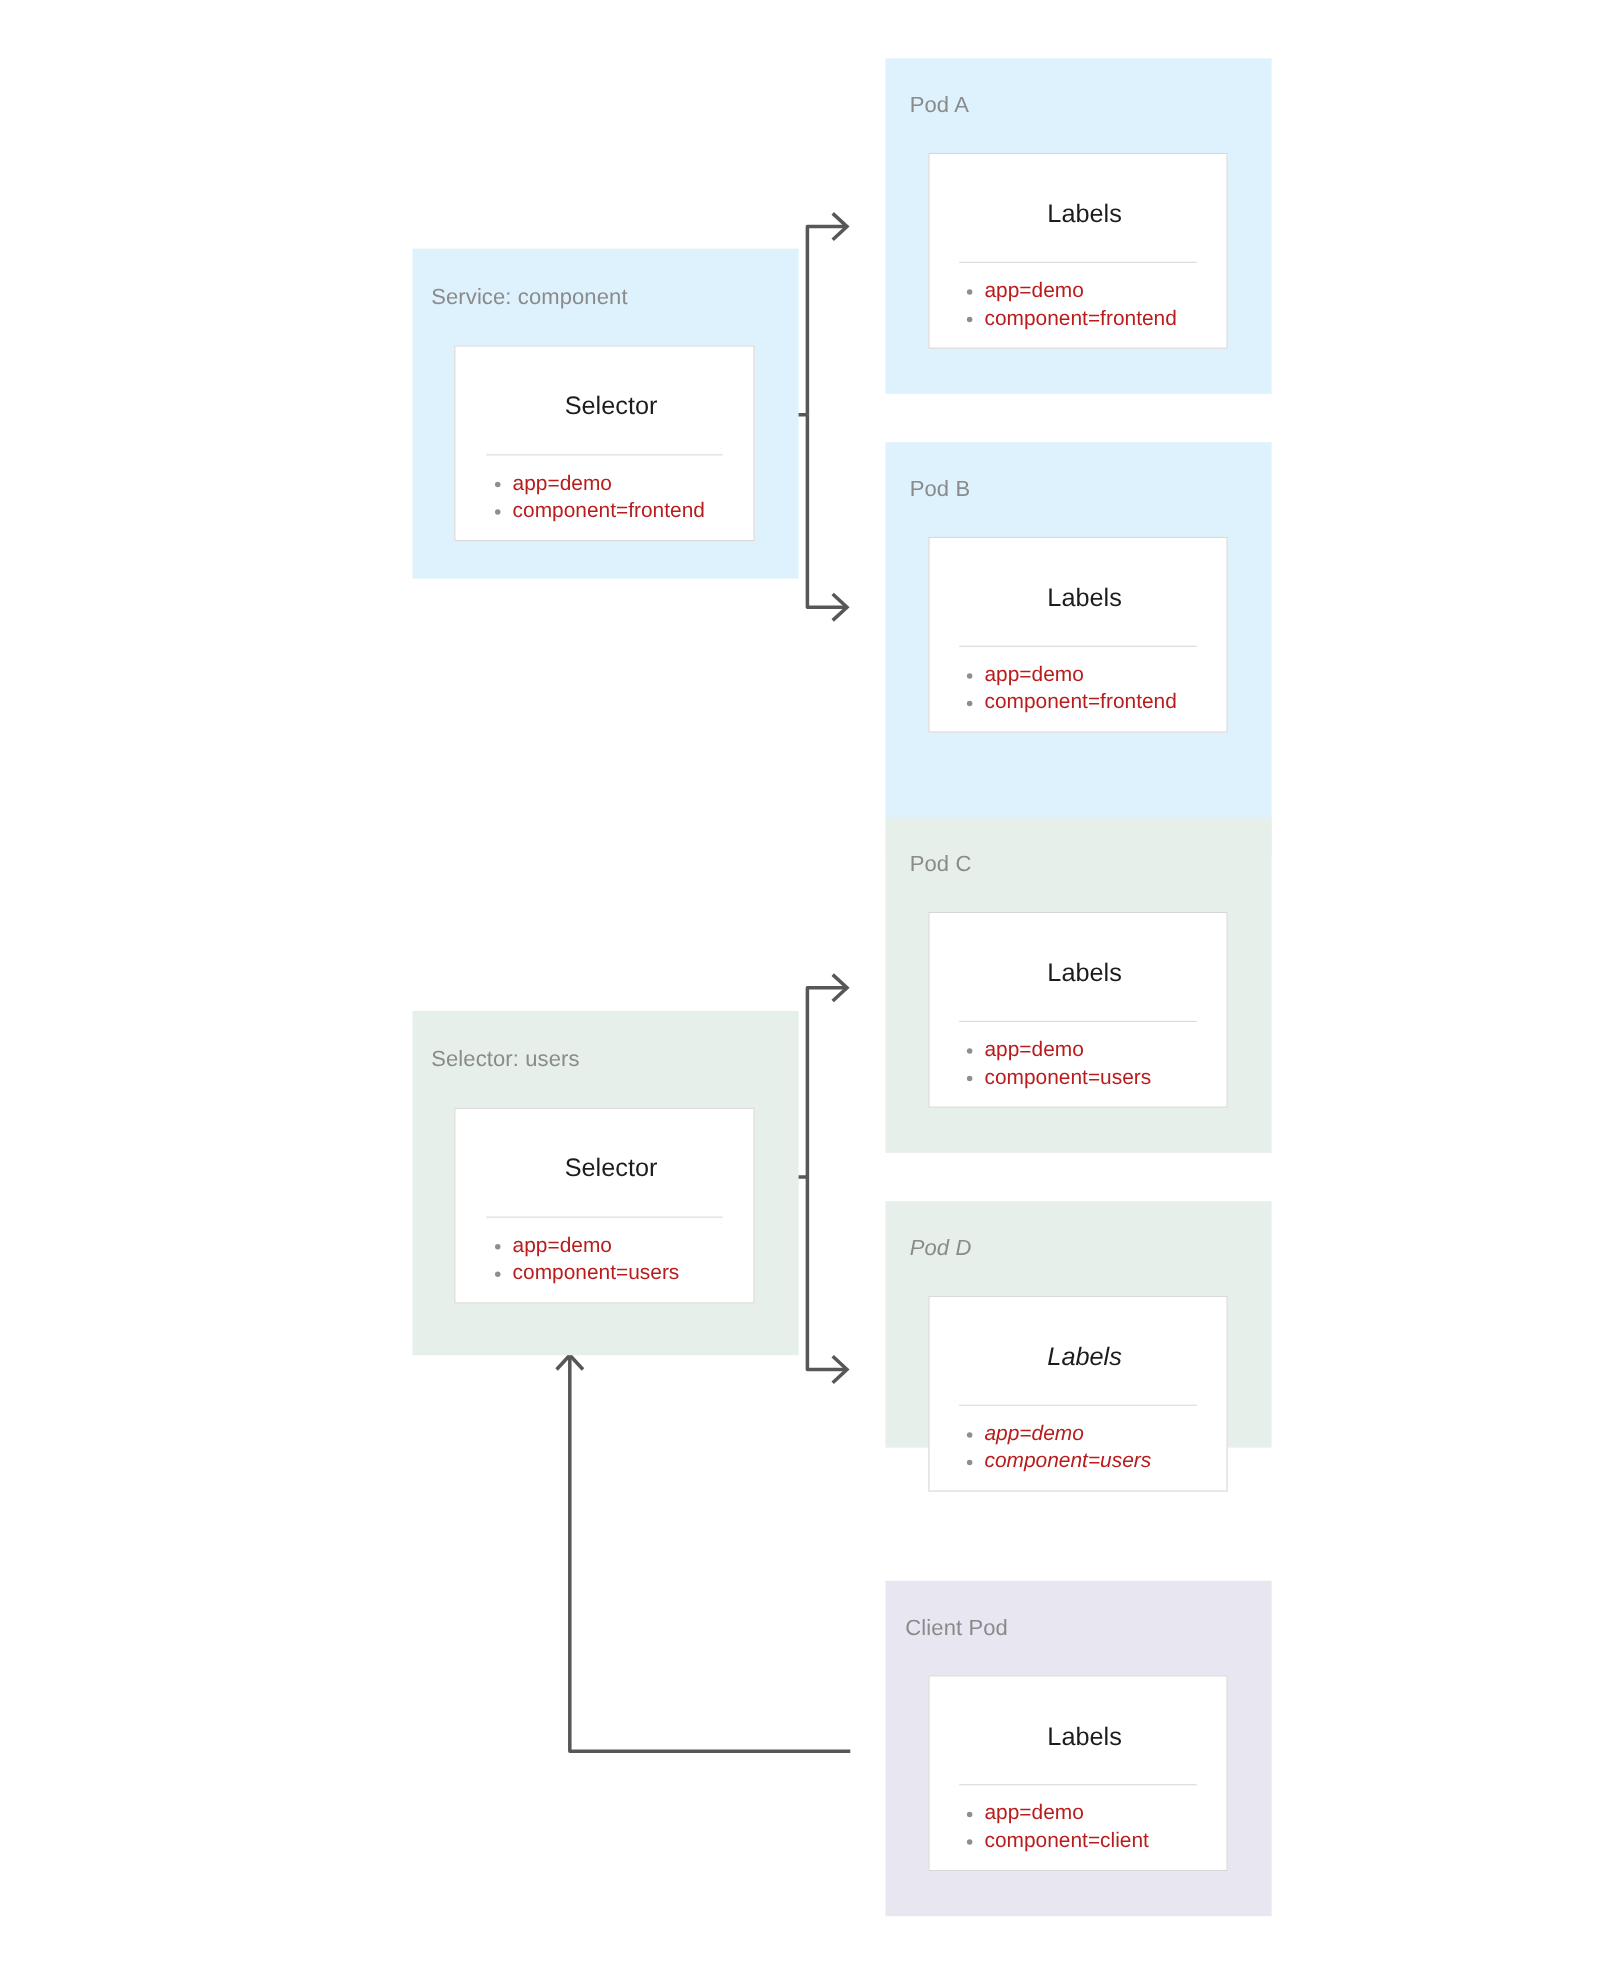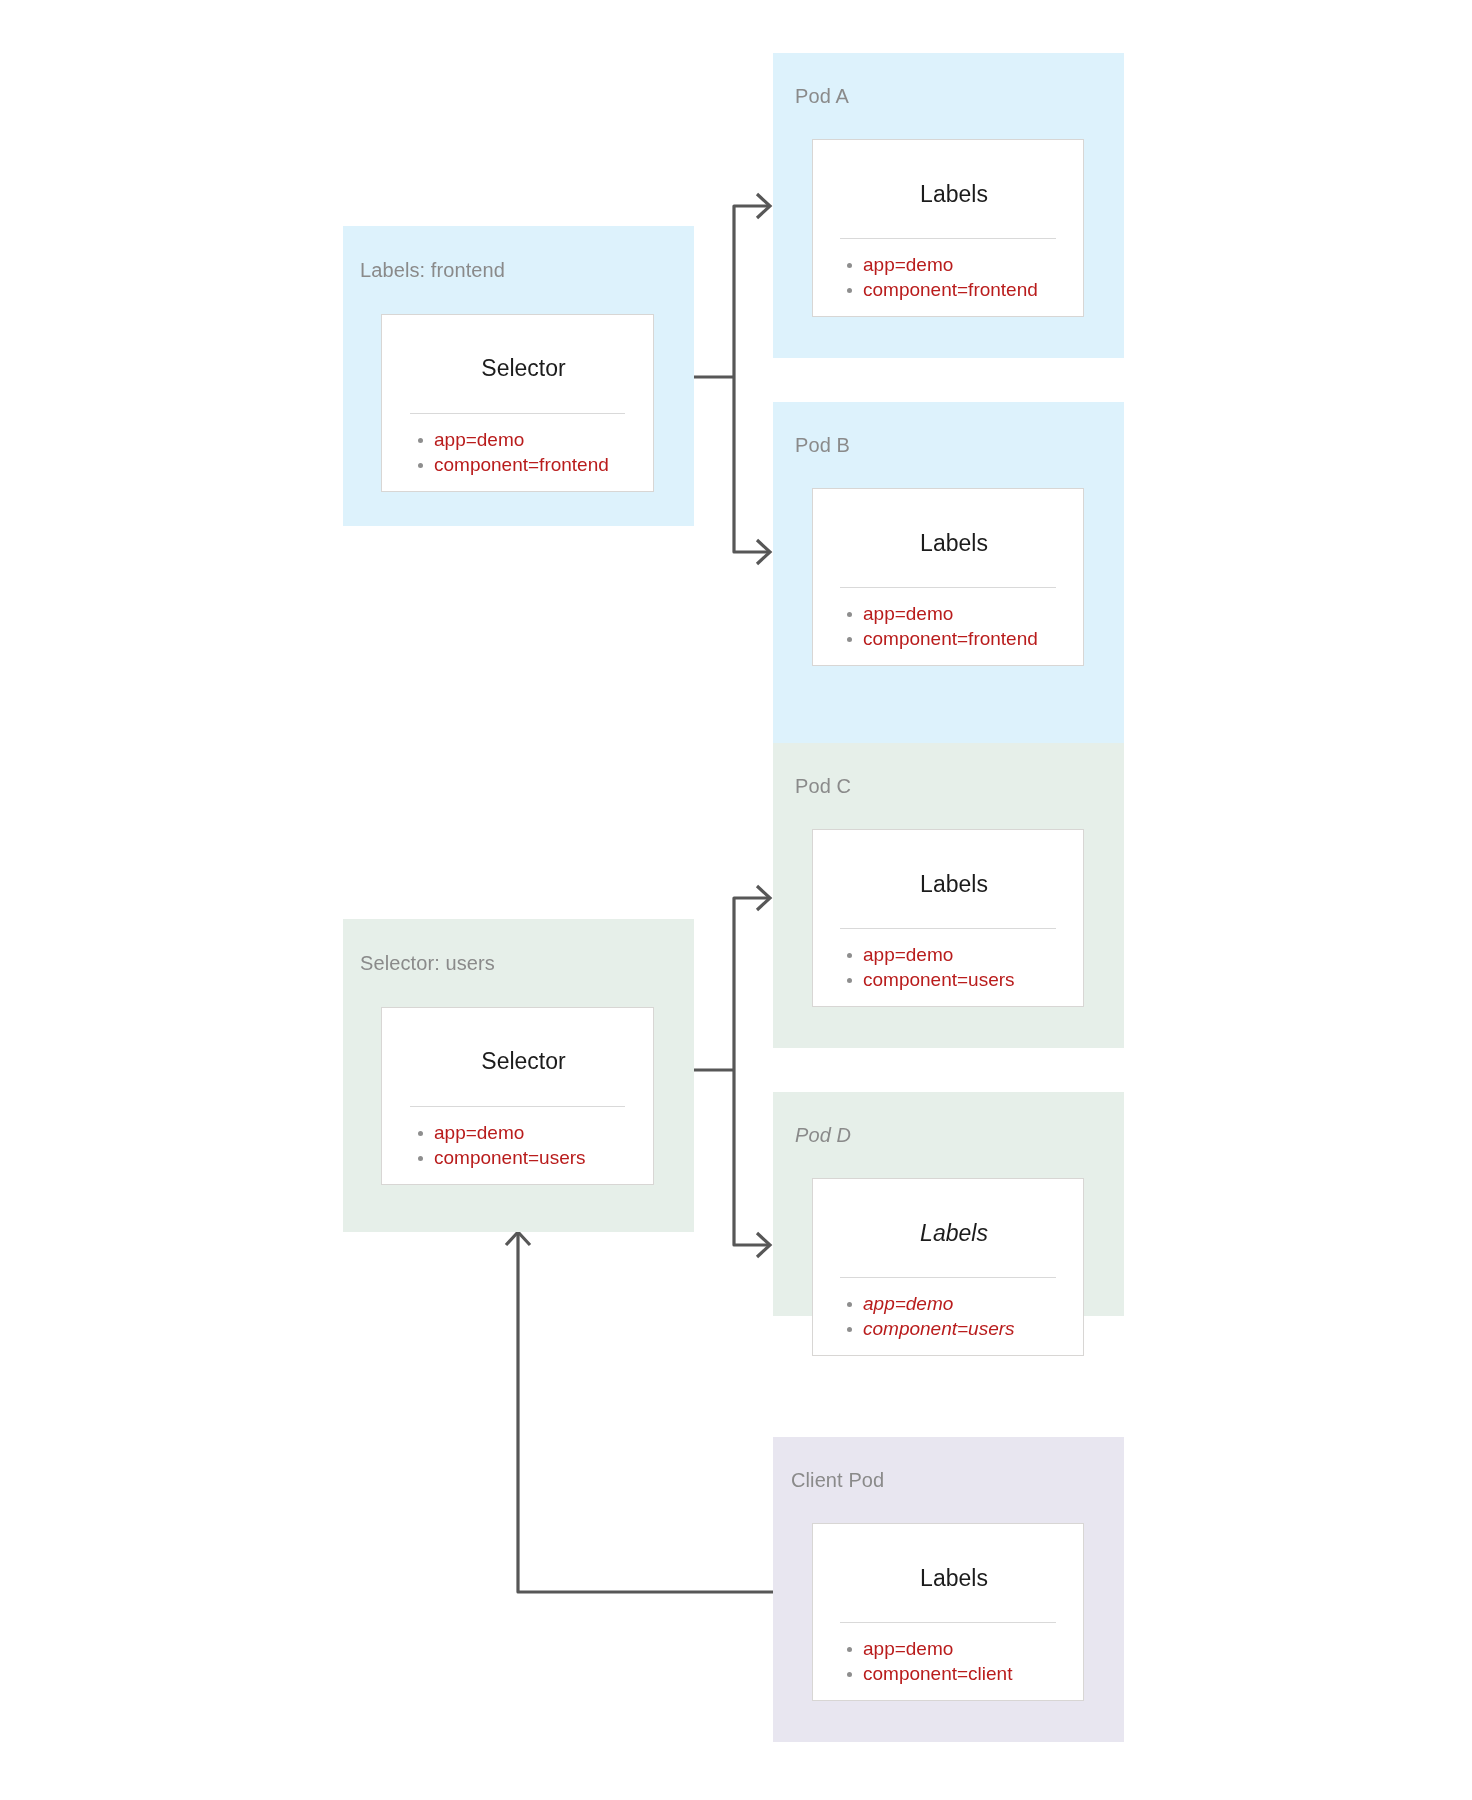--- a/index.html
+++ b/index.html
@@ -17,20 +17,21 @@
     width: 1472px;
     height: 1800px;
     background: #ffffff;
     overflow: hidden;
   }
 
   
   .group-box {
     position: absolute;
     box-sizing: border-box;
+    margin-left: 32px;
   }
   .group-title {
     position: absolute;
     font-size: 20px;
     color: #8a8a8a;
     letter-spacing: 0.1px;
     white-space: nowrap;
   }
 
   
@@ -111,21 +112,21 @@
     <g fill="none" stroke="#575757" stroke-width="3.2" stroke-linecap="butt" stroke-linejoin="miter">
       <polyline points="757,194 770,206 757,218"></polyline>
       <polyline points="757,540 770,552 757,564"></polyline>
       <polyline points="757,886 770,898 757,910"></polyline>
       <polyline points="757,1233 770,1245 757,1257"></polyline>
       <polyline points="506,1245 518,1232 530,1245"></polyline>
     </g>
   </svg>
 
   <div class="group-box" style="left:343px; top:226px; width:351px; height:300px; background:#ddf2fc;">
-    <div class="group-title" style="left:17px; top:33px;">Labels: frontend</div>
+    <div class="group-title" style="left:17px; top:33px;">Service: component</div>
 
     <div class="card" style="left:38px; top:88px; width:273px; height:178px;">
       <div class="card-title" style="margin-top:42px;">Selector</div>
       <div class="card-rule" style="margin:33px 28px 0 28px;"></div>
       <ul class="card-list" style="margin:13px 0 0 34px;">
         <li>app=demo</li>
         <li>component=frontend</li>
       </ul>
     </div>
   </div>

